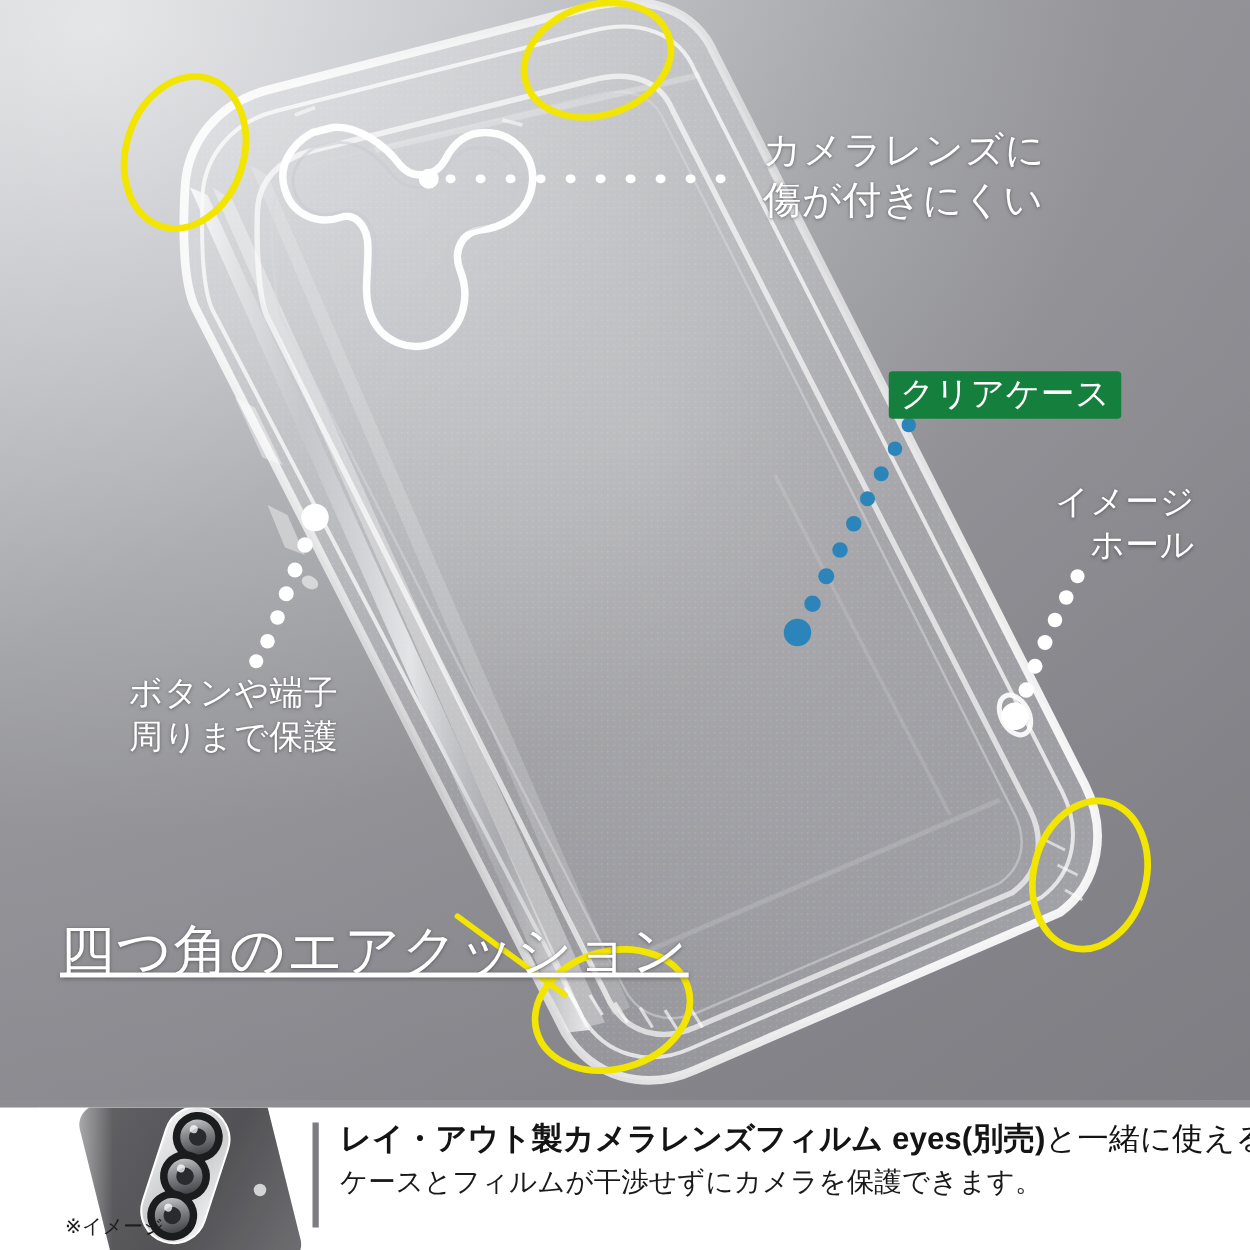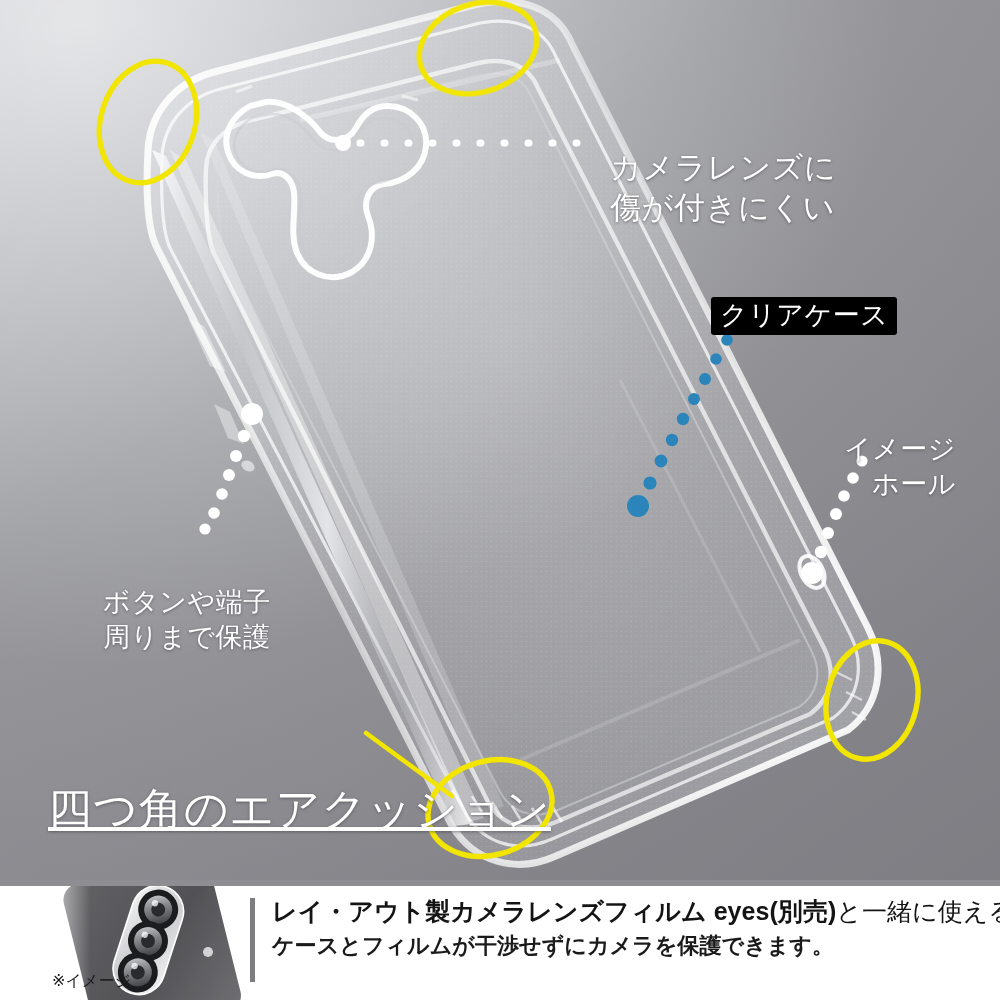--- a/index.html
+++ b/index.html
@@ -31,33 +31,32 @@
   
   .lbl{
     position:absolute;
     color:#ffffff;
     font-family:"Liberation Sans","DejaVu Sans",sans-serif;
     font-weight:500;
     letter-spacing:.02em;
     line-height:1.28;
     text-shadow:0 1px 3px rgba(60,60,65,.55), 0 0 1px rgba(90,90,95,.5);
     white-space:pre-line;
-    margin-top:48px;
   }
   .lbl-camera{left:610px;top:100px;font-size:31px;}
   .lbl-clear-top{left:712px;top:256px;font-size:27px;}
   .lbl-strap{left:786px;top:384px;font-size:27px;text-align:right;width:170px;}
   .lbl-button{left:103px;top:537px;font-size:27px;text-align:center;}
   .lbl-cushion-1{left:152px;top:697px;font-size:27px;}
   .lbl-cushion-2{left:48px;top:733px;font-size:44px;text-decoration:underline;}
 
   .badge{
     position:absolute;
     left:711px;top:297px;
-    background:#000000;
+    background:#15803d;
     color:#fff;
     font-size:27px;
     font-weight:500;
     padding:3px 9px 5px 9px;
     border-radius:3px;
     letter-spacing:.02em;
     line-height:1.12;
     text-shadow:none;
   }
 
@@ -87,21 +86,21 @@
   .banner-divider{
     position:absolute;left:250px;top:18px;width:5px;height:84px;background:#7c7c81;
   }
   .banner-text{position:absolute;left:272px;top:16px;width:712px;}
   .banner-l1{
     font-size:25px;font-weight:700;color:#141414;letter-spacing:.002em;line-height:1.25;white-space:nowrap;
   }
   .banner-l1 .thin{font-weight:400;}
   .banner-l2{
     margin-top:5px;
-    font-size:22px;font-weight:700;color:#1a1a1a;letter-spacing:.004em;line-height:1.3;white-space:nowrap;
+    font-size:22px;font-weight:400;color:#1a1a1a;letter-spacing:.004em;line-height:1.3;white-space:nowrap;
   }
 </style>
 </head>
 <body>
 
 <div id="stage">
 
   <div class="bg"></div>
   <div class="bg-veil"></div>
 

